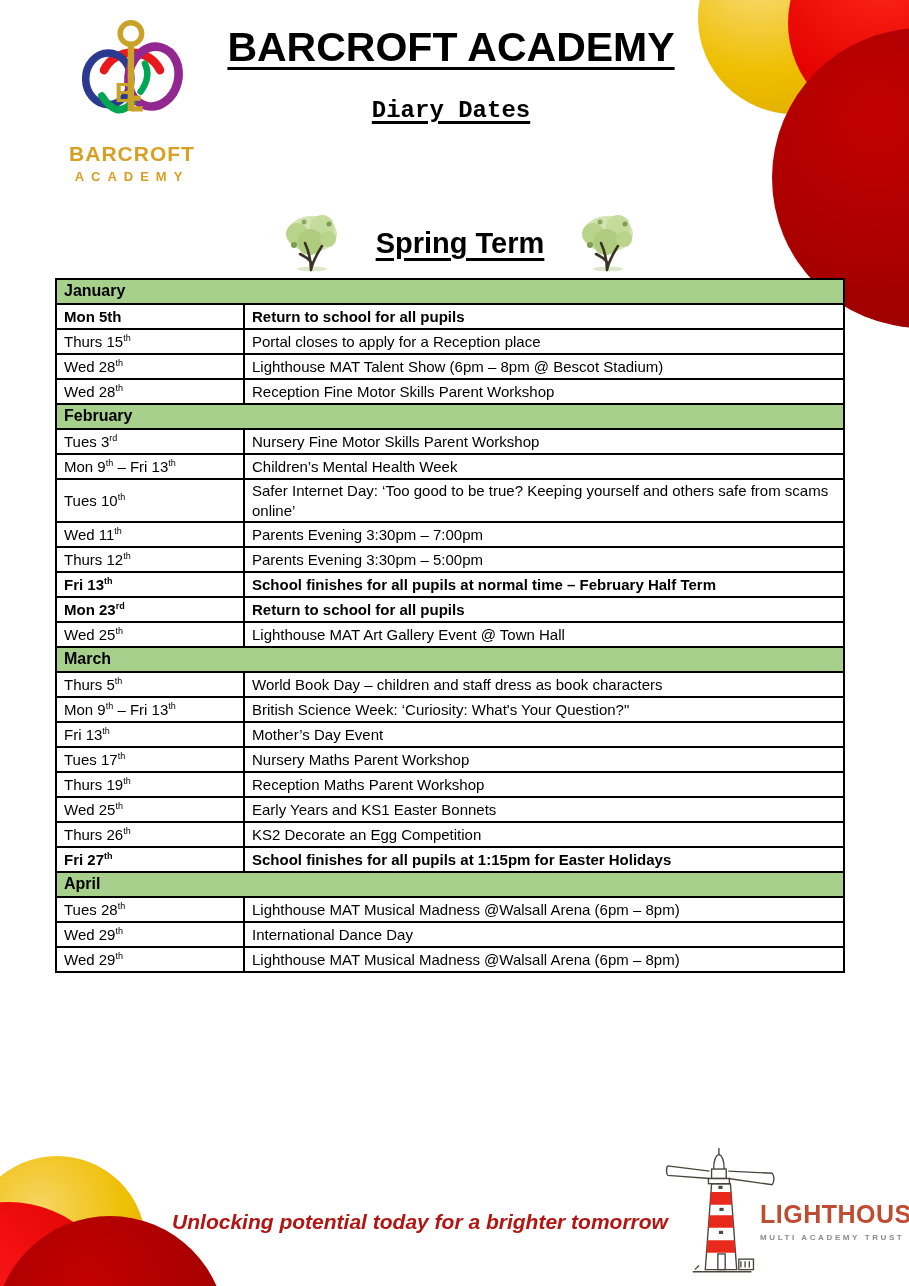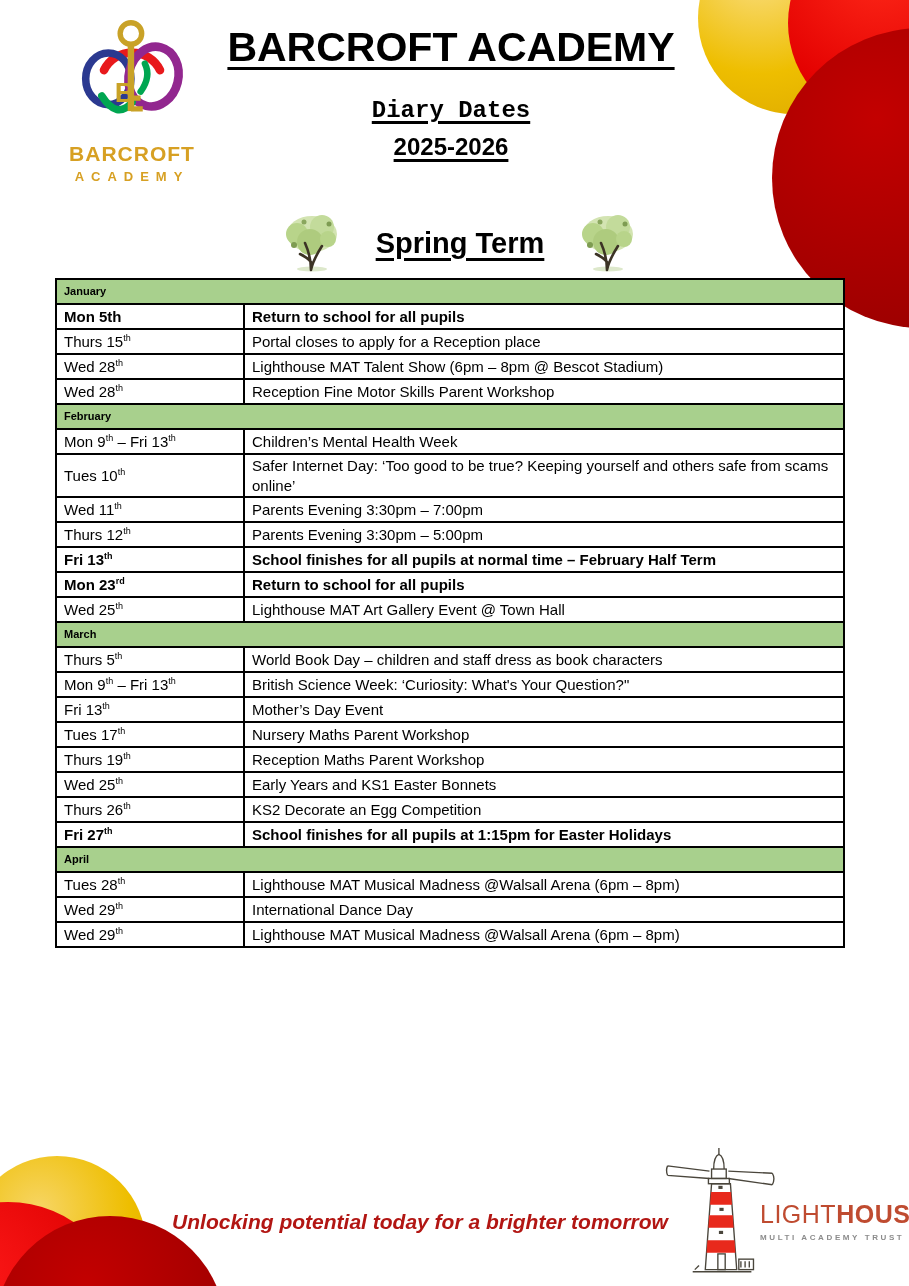--- a/index.html
+++ b/index.html
@@ -37,32 +37,32 @@
     text-decoration:underline;text-decoration-thickness:2.5px;text-underline-offset:4px;}
   
   .term-row{position:absolute;left:120px;top:212px;width:680px;
     display:flex;align-items:center;justify-content:center;gap:34px;}
   .term-title{font-size:29px;font-weight:700;
     text-decoration:underline;text-decoration-thickness:3px;text-underline-offset:5px;}
   .tree{width:60px;height:62px;}
   
   table.diary{position:absolute;left:55px;top:278px;width:790px;border-collapse:collapse;}
   table.diary td{border:2px solid #000;font-size:15px;padding:1px 7px;height:21px;line-height:1.3;vertical-align:middle;}
-  tr.section-row td{background:var(--header_green,#a8d08d);font-weight:700;font-size:11px;}
+  tr.section-row td{background:var(--header_green,#a8d08d);font-weight:700;font-size:16px;}
   td.date-cell{width:172px;}
   tr.bold td{font-weight:700;}
   table.diary sup{font-size:9px;line-height:0;vertical-align:super;}
   
   .slogan{position:absolute;left:55px;top:1210px;width:730px;text-align:center;
     font-size:21px;font-weight:700;font-style:italic;color:var(--slogan_red,#b21613);}
   .trust{position:absolute;left:662px;top:1146px;width:244px;height:132px;}
   .trust-art{position:absolute;left:0;top:0;}
   .trust-text{position:absolute;left:98px;top:54px;white-space:nowrap;}
   .trust-name{font-size:25px;color:var(--trust_red,#bf4b30);letter-spacing:0.5px;}
-  .trust-name .light{font-weight:400;}
+  .trust-name .light{font-weight:700;}
   .trust-name .house{font-weight:700;}
   .trust-sub{font-size:8px;font-weight:700;color:#8c8c8c;letter-spacing:2.6px;margin-top:4px;}
 </style>
 </head>
 <body>
 
 <div class="page" style="--header_green: #a8d08d; --slogan_red: #b21613; --logo_gold: #d7a023; --trust_red: #bf4b30;">
 
   <div class="circle c-gold-tr"></div>
   <div class="circle c-red-tr"></div>
@@ -83,21 +83,20 @@
       <path d="M59,90 h11 M59,80 h9" stroke="#c9a227" stroke-width="5"></path>
       <text x="44" y="84" font-family="Liberation Sans, sans-serif" font-size="26" font-weight="bold" fill="#c9a227">B</text>
     </svg>
     <div class="logo-name">BARCROFT</div>
     <div class="logo-sub">ACADEMY</div>
   </div>
 
   <div class="titles">
     <div class="main-title">BARCROFT ACADEMY</div>
     <div class="sub-title">Diary Dates</div>
-    <div class="year-title">2025-2026</div>
   </div>
 
   <div class="term-row">
     <svg class="tree" viewBox="0 0 60 62">
       <ellipse cx="30" cy="57" rx="15" ry="2.5" fill="#dde8cb"></ellipse>
       <ellipse cx="30" cy="22" rx="25" ry="18" fill="#d3e4b2"></ellipse>
       <circle cx="15" cy="22" r="11" fill="#b8d48a"></circle>
       <circle cx="40" cy="15" r="12" fill="#c3db9b"></circle>
       <circle cx="28" cy="30" r="13" fill="#aecb7e"></circle>
       <circle cx="46" cy="27" r="8" fill="#b8d48a"></circle>
@@ -137,20 +136,24 @@
         <tr>
           <td class="date-cell">Wed 28<sup>th</sup></td>
           <td class="event-cell">Lighthouse MAT Talent Show (6pm – 8pm @ Bescot Stadium)</td>
         </tr>
         <tr>
           <td class="date-cell">Wed 28<sup>th</sup></td>
           <td class="event-cell">Reception Fine Motor Skills Parent Workshop</td>
         </tr>
         <tr class="section-row">
           <td colspan="2">February</td>
+        </tr>
+        <tr>
+          <td class="date-cell">Tues 3<sup>rd</sup></td>
+          <td class="event-cell">Nursery Fine Motor Skills Parent Workshop</td>
         </tr>
         <tr>
           <td class="date-cell">Mon 9<sup>th</sup> – Fri 13<sup>th</sup></td>
           <td class="event-cell">Children’s Mental Health Week</td>
         </tr>
         <tr>
           <td class="date-cell">Tues 10<sup>th</sup></td>
           <td class="event-cell">Safer Internet Day: ‘Too good to be true? Keeping yourself and others safe from scams online’</td>
         </tr>
         <tr>

